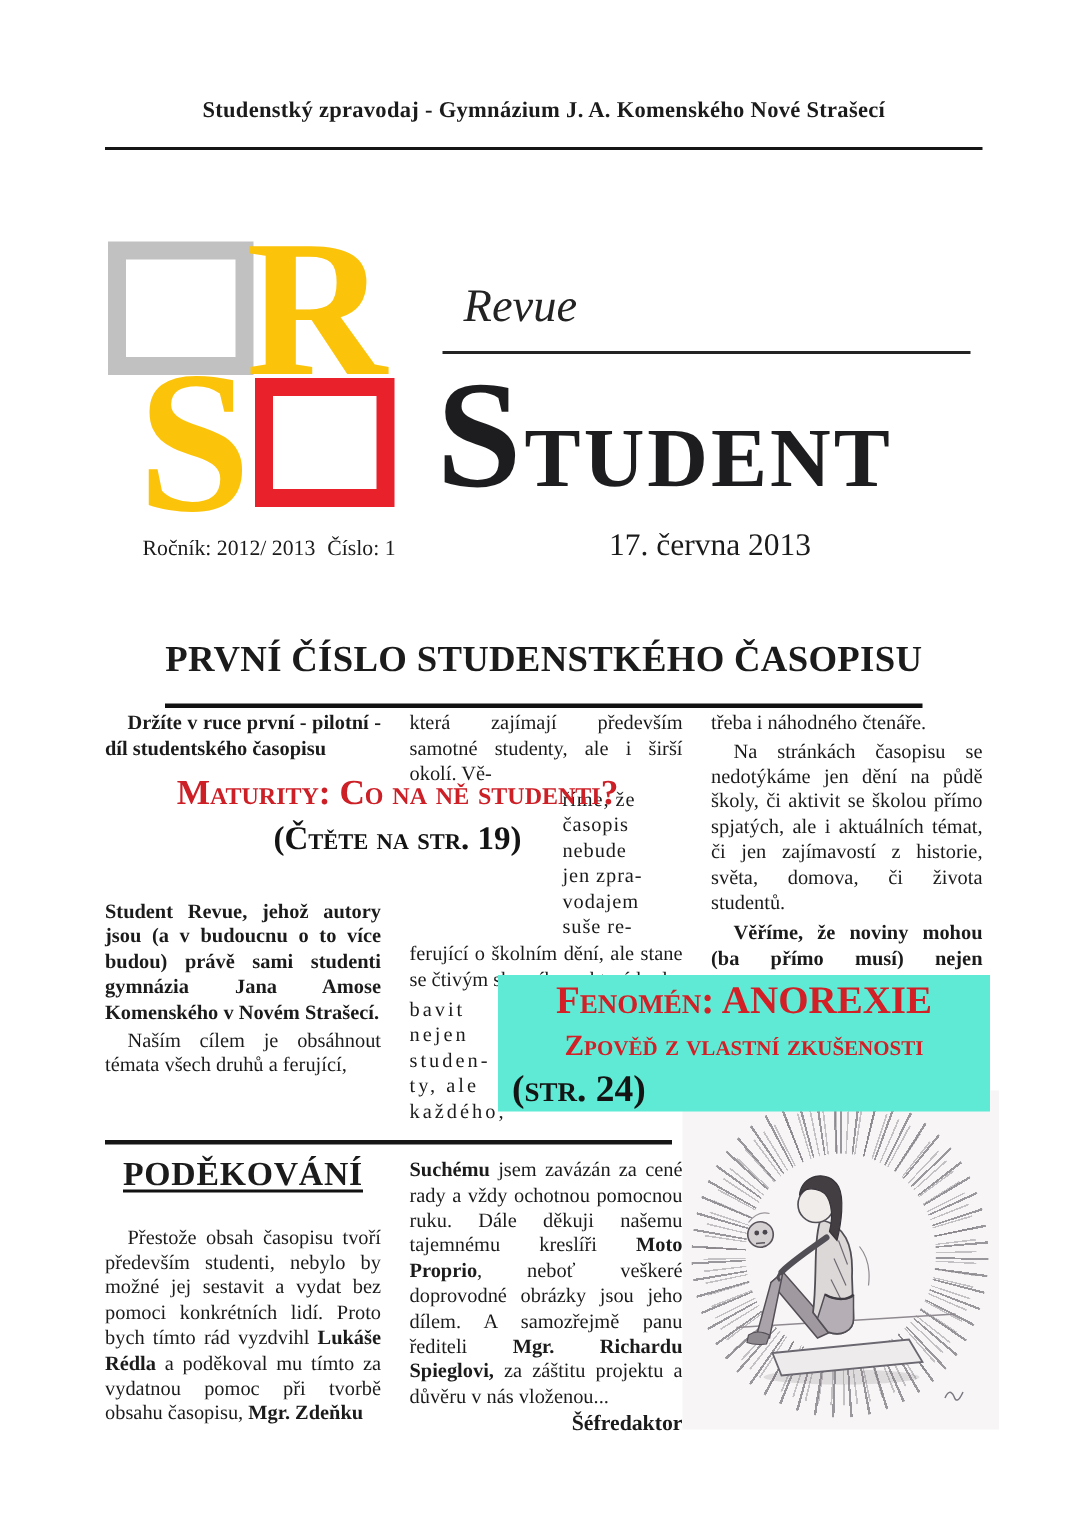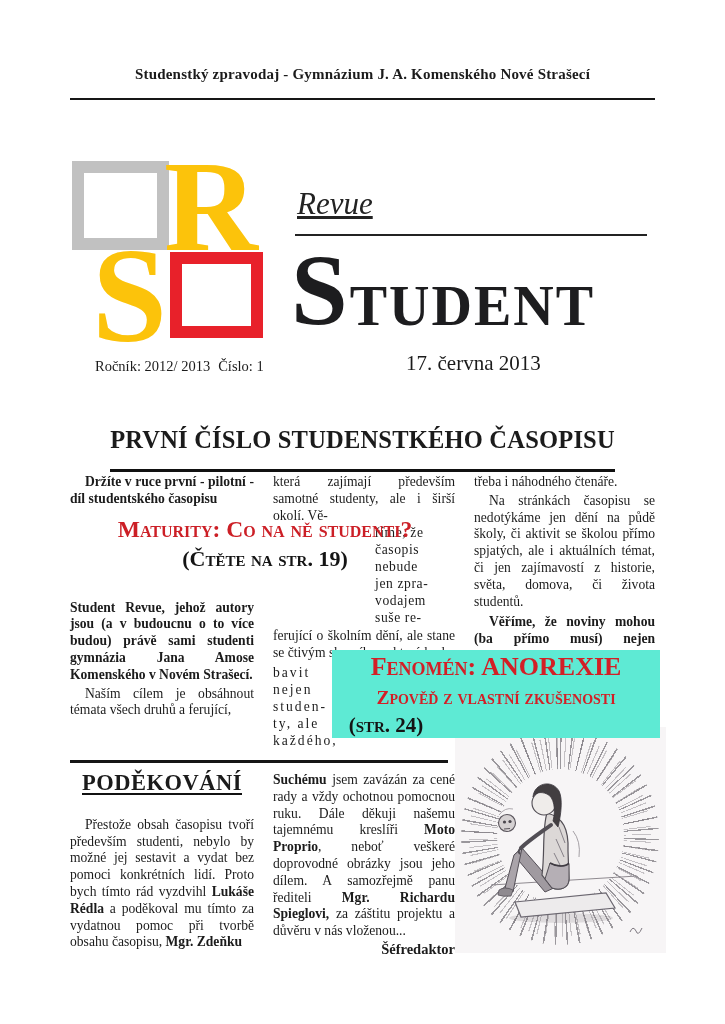--- a/index.html
+++ b/index.html
@@ -16,21 +16,21 @@
   .rule-top { position:absolute; top:98px; left:70px; width:585px; height:2px; background:#161616; }
 
   .sq { position:absolute; background:transparent; }
   .sq-gray { left:72px; top:161px; width:97px; height:89px; border:12px solid #c1c1c1; }
   .sq-red  { left:170px; top:252px; width:93px; height:86px; border:12px solid #e8212a; }
   .logo-letter { position:absolute; line-height:1; font-weight:bold; color:#fcc30b;
     font-family:"Liberation Serif","DejaVu Serif",serif; }
   .logo-r { left:164px; top:141px; font-size:130px; }
   .logo-s { left:92px;  top:228px; font-size:135px; }
 
-  .revue { position:absolute; left:297px; top:186px; font-size:31px; font-style:italic; color:#232323;text-decoration:underline; }
+  .revue { position:absolute; left:309px; top:186px; font-size:31px; font-style:italic; color:#232323; }
   .revue-rule { position:absolute; left:295px; top:234px; width:352px; height:2px; background:#232323; }
   .bigtitle { position:absolute; left:291px; top:240px; font-weight:bold; color:#1d1d1f;
     letter-spacing:2px; white-space:nowrap; line-height:1; }
   .bigtitle .lead { font-size:102px; }
   .bigtitle .rest { font-size:56px; }
 
   .meta-row { position:absolute; left:95px; top:358px; display:flex; gap:8px; font-size:14.5px; }
   .issue-date { position:absolute; left:406px; top:351px; font-size:21px; }
 
   
@@ -54,21 +54,21 @@
 
   .sc { font-variant:small-caps; }
   .maturity-block { position:absolute; left:75px; top:516px; width:380px; text-align:center; z-index:3; }
   .maturity-title { font-size:23.5px; font-weight:bold; color:#cc1f26; }
   .maturity-sub   { font-size:22px; font-weight:bold; color:#141414; margin-top:3px; }
 
   .anorexia-block { position:absolute; left:332px; top:650px; width:328px; text-align:center;
     background:#5eead4; z-index:3; padding-top:2px; }
   .anorexia-title { font-size:26px; font-weight:bold; color:#d31f26; }
   .anorexia-sub   { font-size:19.5px; font-weight:bold; color:#d31f26; margin-top:5px; }
-  .anorexia-page  { width:108px; text-align:center; font-size:21px; font-weight:bold; color:#141414; margin-top:4px; }
+  .anorexia-page  { width:108px; text-align:center; font-size:25px; font-weight:bold; color:#141414; margin-top:4px; }
 
   .divider-mid { position:absolute; left:70px; top:760px; width:378px; height:2.5px; background:#161616; }
 
   
   .thanks-col1 { position:absolute; left:70px; top:775px; width:184px; }
   .thanks-col2 { position:absolute; left:273px; top:772px; width:182px; }
   .thanks-heading { text-align:center; }
   .thanks-heading span { display:inline-block; font-size:22.5px; font-weight:bold;
     border-bottom:2.5px solid #111; padding-bottom:1px; letter-spacing:0.5px; }
   .thanks-col1 p { margin-top:22px; }

